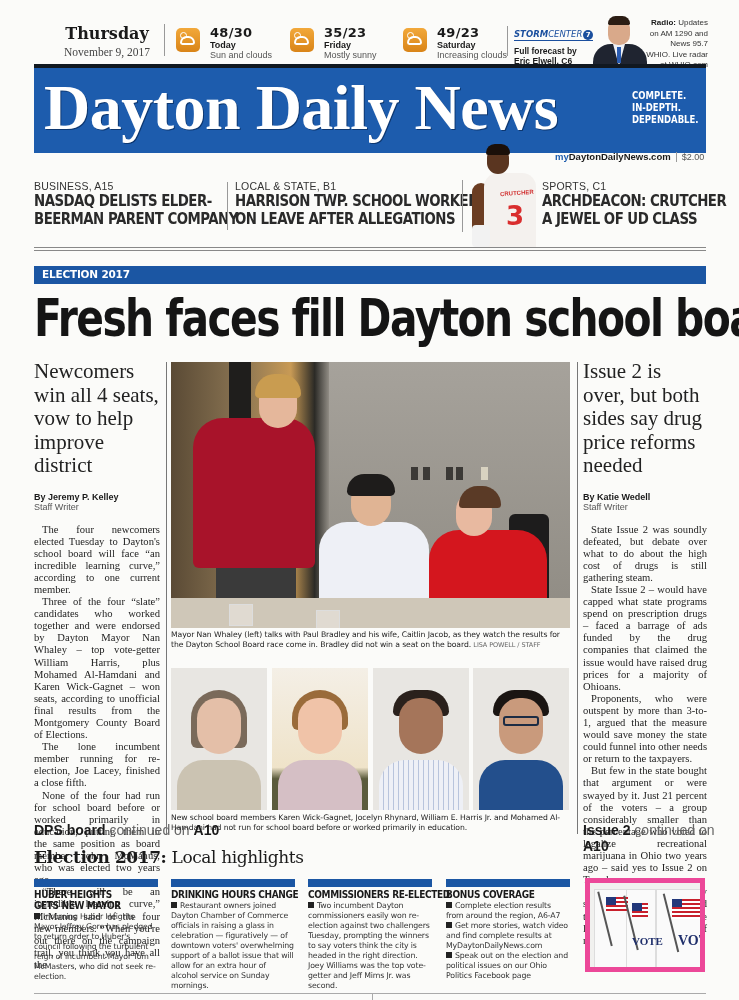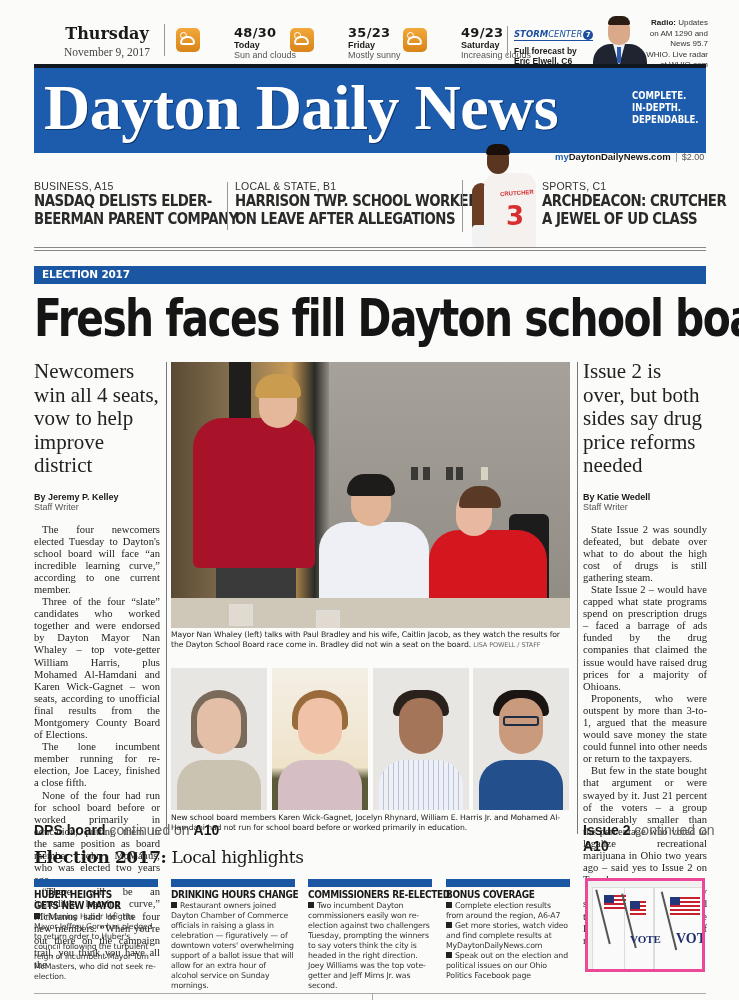--- a/index.html
+++ b/index.html
@@ -7,21 +7,21 @@
   body { position: relative; font-family: "Liberation Sans", sans-serif; color: #1a1a1a; }
 
   .abs { position: absolute; }
 
   
   .dayblock { left: 52px; top: 24px; width: 110px; text-align: center; }
   .dayname { font-family: "DejaVu Serif", serif; font-weight: bold; font-size: 16px; color: #1a1a1a; }
   .daydate { font-family: "Liberation Serif", serif; font-size: 11.5px; color: #444; margin-top: 3px; }
   .vsep { width: 1px; background: #999; }
 
-  .wx { top: 26px; height: 34px; display: flex; align-items: flex-start; gap: 24px; }
+  .wx { top: 26px; height: 34px; display: flex; align-items: flex-start; }
   .wx-icon { width: 24px; height: 24px; border-radius: 5px; background: linear-gradient(#f2a83a, #d98418); position: relative; margin-right: 10px; margin-top: 2px; }
   .wx-icon .cloud { position: absolute; left: 4px; top: 8px; width: 15px; height: 9px; border: 2px solid #fff; border-radius: 8px 8px 3px 3px; }
   .wx-icon .sun { position: absolute; left: 4px; top: 4px; width: 7px; height: 7px; border: 1.5px solid #fff; border-radius: 50%; }
   .wx-temp { font-family: "DejaVu Sans", sans-serif; font-weight: bold; font-size: 13px; letter-spacing: .3px; line-height: 14px; }
   .wx-day { font-weight: bold; font-size: 9px; line-height: 10px; }
   .wx-desc { font-size: 9px; color: #555; line-height: 10px; }
 
   .storm { left: 514px; top: 23px; width: 82px; }
   .storm-logo { font-family: "DejaVu Sans", sans-serif; font-style: italic; font-weight: bold; font-size: 8.5px; color: #1b4f9e; border-bottom: 1.5px solid #1b4f9e; display: inline-block; white-space: nowrap; }
   .storm-logo .thin { font-weight: normal; }
@@ -117,21 +117,21 @@
 
   
   .hl-title { left: 34px; top: 847px; font-family: "DejaVu Serif", serif; font-size: 17px; color: #1a1a1a; letter-spacing: -0.4px; white-space: nowrap; }
   .hl-title b { font-weight: bold; }
   .hl-item { top: 879px; width: 124px; }
   .hl-bar { height: 8px; background: #1b56a3; }
   .hl-head { font-family: "DejaVu Sans", sans-serif; font-weight: bold; font-size: 10px; line-height: 11px; margin-top: 2px; letter-spacing: -0.4px; white-space: nowrap; transform: scaleX(0.9); transform-origin: left top; }
   .hl-body { font-family: "DejaVu Sans", sans-serif; font-size: 7.8px; line-height: 10px; color: #333; margin-top: 1px; letter-spacing: -0.15px; }
   .bullet { display: inline-block; width: 6px; height: 6px; background: #222; margin-right: 3px; vertical-align: 0; }
 
-  .voteimg { left: 585px; top: 878px; width: 120px; height: 94px; background: #f1f1ef; border: 3px solid #ec4899; overflow: hidden; }
+  .voteimg { left: 585px; top: 878px; width: 120px; height: 94px; background: #f1f1ef; border: 5px solid #ec4899; overflow: hidden; }
   .voteimg .booth { position: absolute; top: 6px; height: 84px; background: #fafafa; border: 1px solid #ddd; }
   .voteimg .pole { position: absolute; width: 1.5px; background: #555; transform: rotate(-14deg); }
   .flag { position: absolute; width: 22px; height: 14px; background: repeating-linear-gradient(#c8202c 0 2px, #fff 2px 4px); }
   .flag::before { content: ""; position: absolute; left: 0; top: 0; width: 10px; height: 8px; background: #22377a; }
   .vote-word { position: absolute; font-family: "Liberation Serif", serif; font-weight: bold; color: #1f2f6b; }
 
   .footer-rule { left: 34px; top: 993px; width: 672px; height: 1px; background: #aaa; }
   .footer-rule2 { left: 372px; top: 993px; width: 1px; height: 7px; background: #aaa; }
 </style>
 </head>

